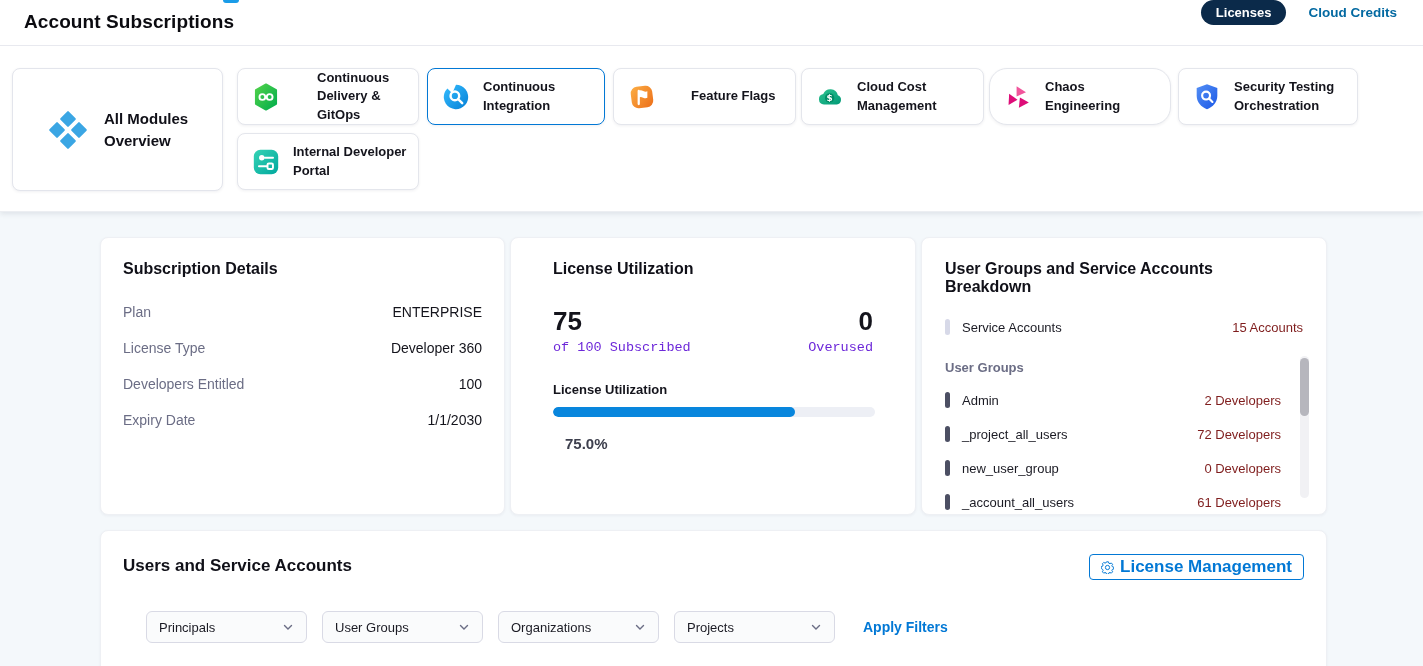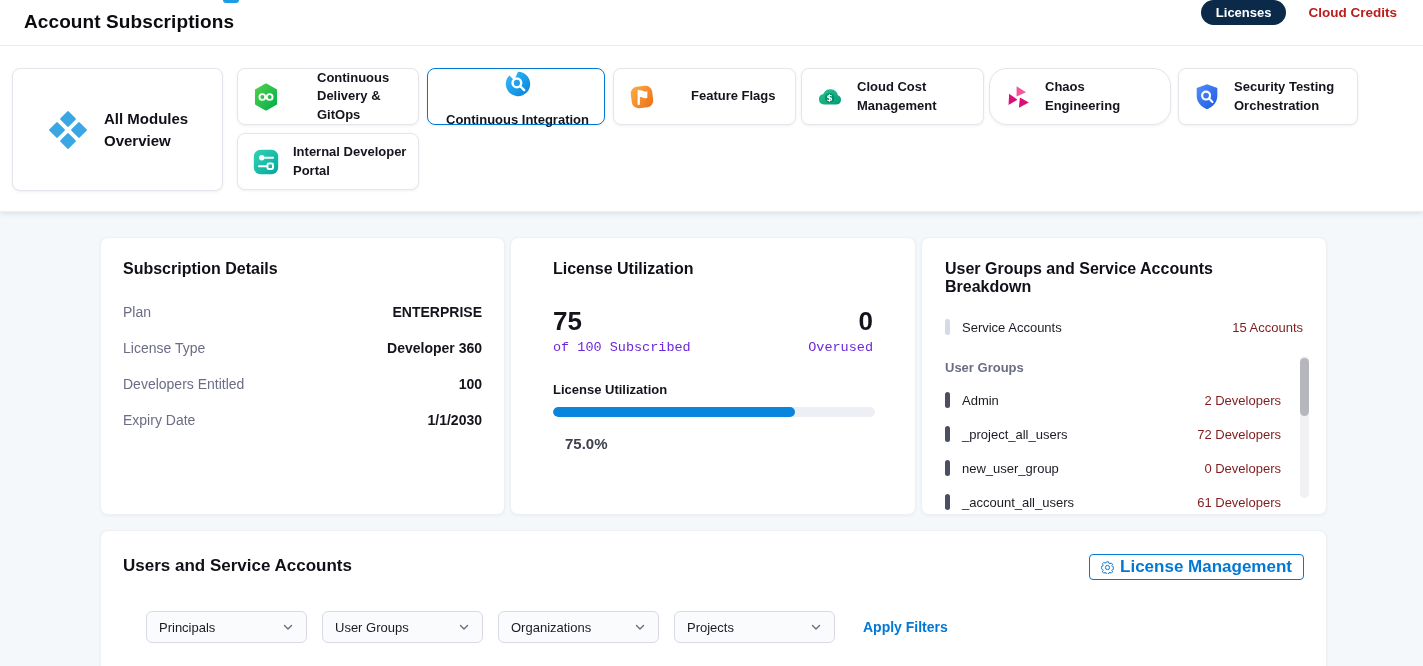--- a/index.html
+++ b/index.html
@@ -10,21 +10,21 @@
   .header { position:absolute; left:0; top:0; width:1423px; height:46px;
     background:#fff; border-bottom:1px solid #e8e9ef; z-index:5; }
   .page-title { position:absolute; left:24px; top:11px; font-size:19px;
     font-weight:700; color:#0b0b10; letter-spacing:.1px; }
   .loader-frag { position:absolute; left:223px; top:0; width:16px; height:3px;
     background:#1a9ce8; border-radius:0 0 3px 3px; }
   .header-tabs { position:absolute; right:26px; top:0; height:24px;
     display:flex; align-items:center; gap:22px; }
   .pill-tab { background:#0b2a4a; color:#fff; font-size:13px; font-weight:700;
     border:none; border-radius:999px; padding:5px 15px; cursor:pointer; }
-  .link-tab { color:#b91c1c; font-size:13.5px; font-weight:700; cursor:pointer;text-align:right; }
+  .link-tab { color:#0369a1; font-size:13.5px; font-weight:700; cursor:pointer;text-align:right; }
 
   
   .module-bar { position:absolute; left:0; top:46px; width:1423px; height:166px;
     background:#fff; box-shadow:0 2px 5px rgba(40,48,70,.10);
     border-bottom:1px solid #eceef2; z-index:4; }
   .overview-card { position:absolute; left:12px; top:22px; width:211px; height:123px;
     background:#fff; border:1px solid #e3e5ec; border-radius:8px;
     box-shadow:0 1px 3px rgba(40,48,70,.07); display:flex; align-items:center;
     justify-content:center; gap:13px; cursor:pointer; }
   .overview-card .ov-label { font-size:15px; font-weight:700; width:86px;
@@ -43,21 +43,21 @@
   .card { position:absolute; background:#fff; border-radius:8px;
     border:1px solid #eef0f4; box-shadow:0 1px 3px rgba(40,48,70,.05); }
   .card-title { font-size:16px; font-weight:700; color:#101018; }
 
   
   .card-subs { left:100px; top:25px; width:405px; height:278px; padding:22px; }
   .detail-row { display:flex; justify-content:space-between; align-items:baseline;
     margin-top:16px; height:20px; line-height:20px; }
   .card-subs .card-title { margin-bottom:24px; }
   .detail-label { font-size:14px; color:#6b6d85; }
-  .detail-value { font-size:14px; font-weight:700; color:#14141c; }
+  .detail-value { font-size:14px; font-weight:400; color:#14141c; }
 
   
   .card-util { left:510px; top:25px; width:406px; height:278px; }
   .card-util .card-title { position:absolute; left:42px; top:22px; }
   .big-num { position:absolute; font-size:26px; font-weight:700; color:#14141c; }
   .stat-cap { position:absolute; font-size:13.5px; color:#6d28d9;font-family:Liberation Mono, monospace; }
   .bar-label { position:absolute; left:42px; top:144px; font-size:13px;
     font-weight:700; color:#14141c; }
   .bar-track { position:absolute; left:42px; top:169px; width:322px; height:10px;
     border-radius:6px; background:#edeff5; overflow:hidden; }
@@ -131,21 +131,21 @@
             <stop offset="1" stop-color="#00ad4c"></stop>
           </linearGradient>
         </defs>
       <path d="M16 2.5l10.8 6.2v14.6L16 29.5 5.2 23.3V8.7z" fill="url(#gcd)" stroke="url(#gcd)" stroke-width="2" stroke-linejoin="round"></path>
       <circle cx="12.1" cy="16" r="3.1" fill="none" stroke="#fff" stroke-width="2"></circle>
       <circle cx="19.9" cy="16" r="3.1" fill="none" stroke="#fff" stroke-width="2"></circle>
     </svg>
     <div class="mod-label">Continuous Delivery &amp; GitOps</div>
   </div>
 
-  <div class="mod-card selected" style="left:427px; top:22px; width:178px;flex-direction:column;">
+  <div class="mod-card selected" style="left:427px; top:22px; width:178px;">
     <svg class="mod-icon" width="30" height="30" viewBox="0 0 32 32">
       <defs>
           <linearGradient id="gci" x1="0" y1="0" x2="1" y2="1">
         <stop offset="0" stop-color="#35bdff"></stop>
             <stop offset="1" stop-color="#0680d6"></stop>
           </linearGradient>
         </defs>
       <path d="M16 3a13 13 0 11-9.2 3.8L12 12z" fill="url(#gci)"></path>
       <circle cx="14.8" cy="14.8" r="4.6" fill="none" stroke="#fff" stroke-width="2.6"></circle>
       <path d="M18.4 18.4l4.2 4.2" stroke="#fff" stroke-width="2.6" stroke-linecap="round"></path>

